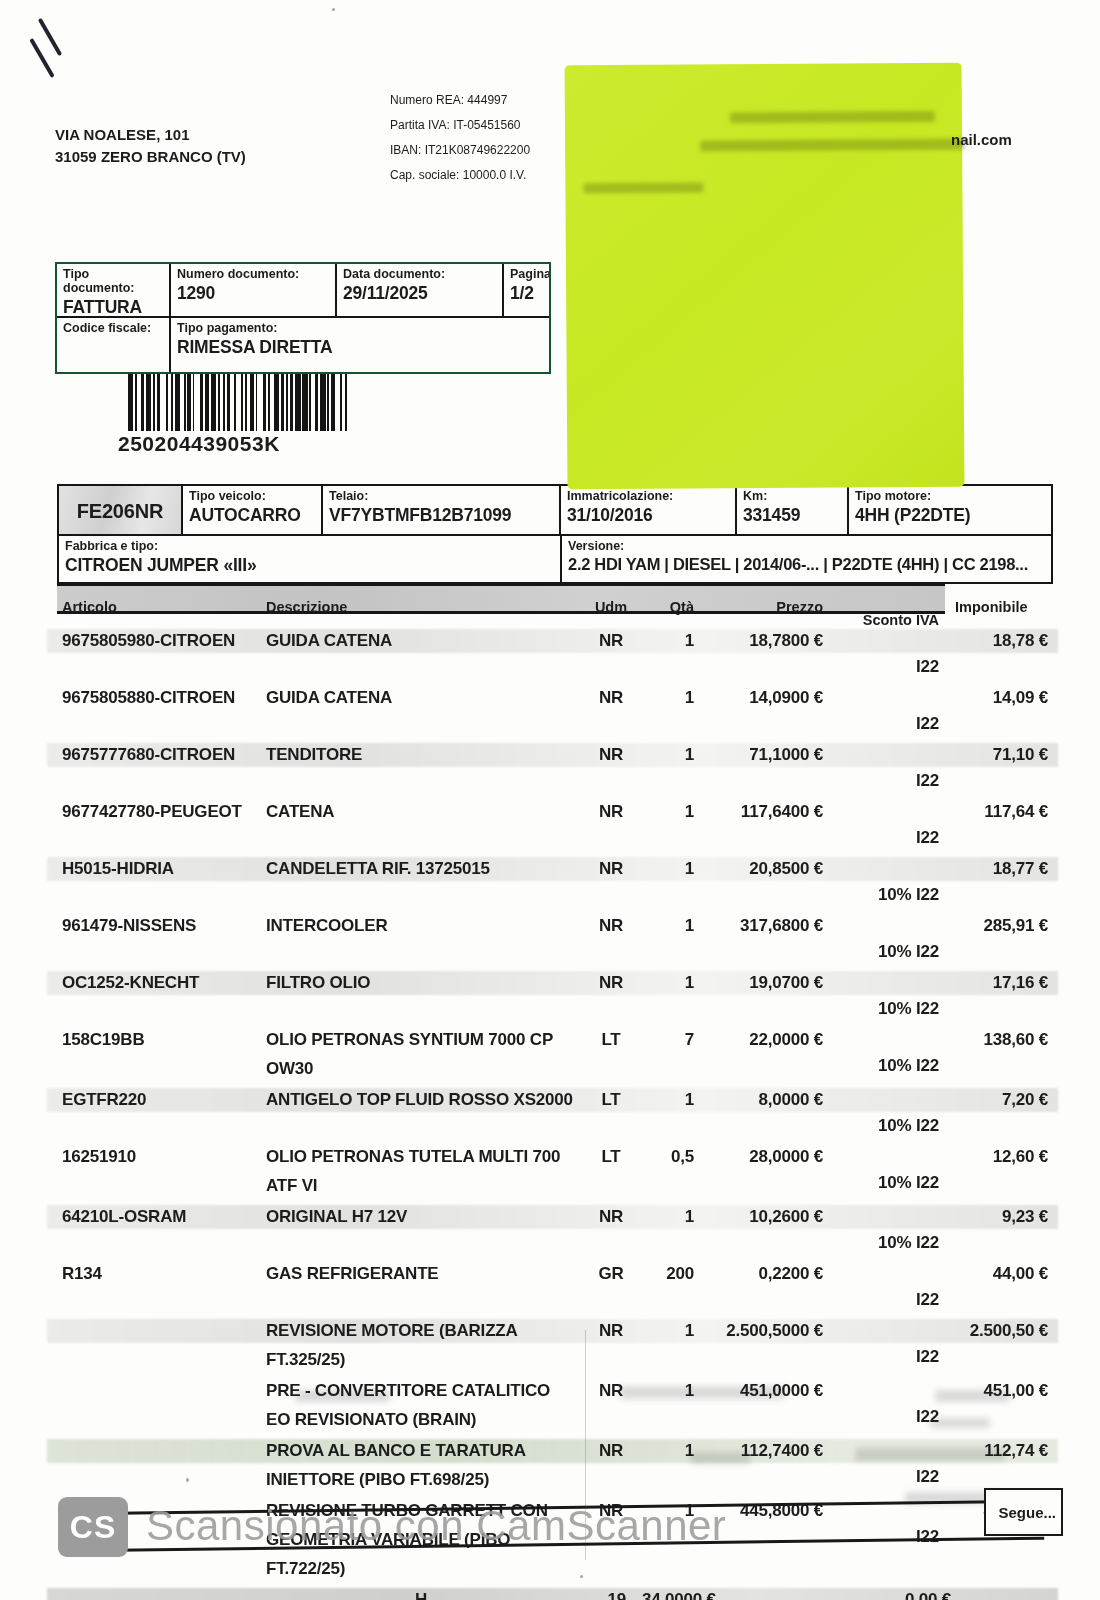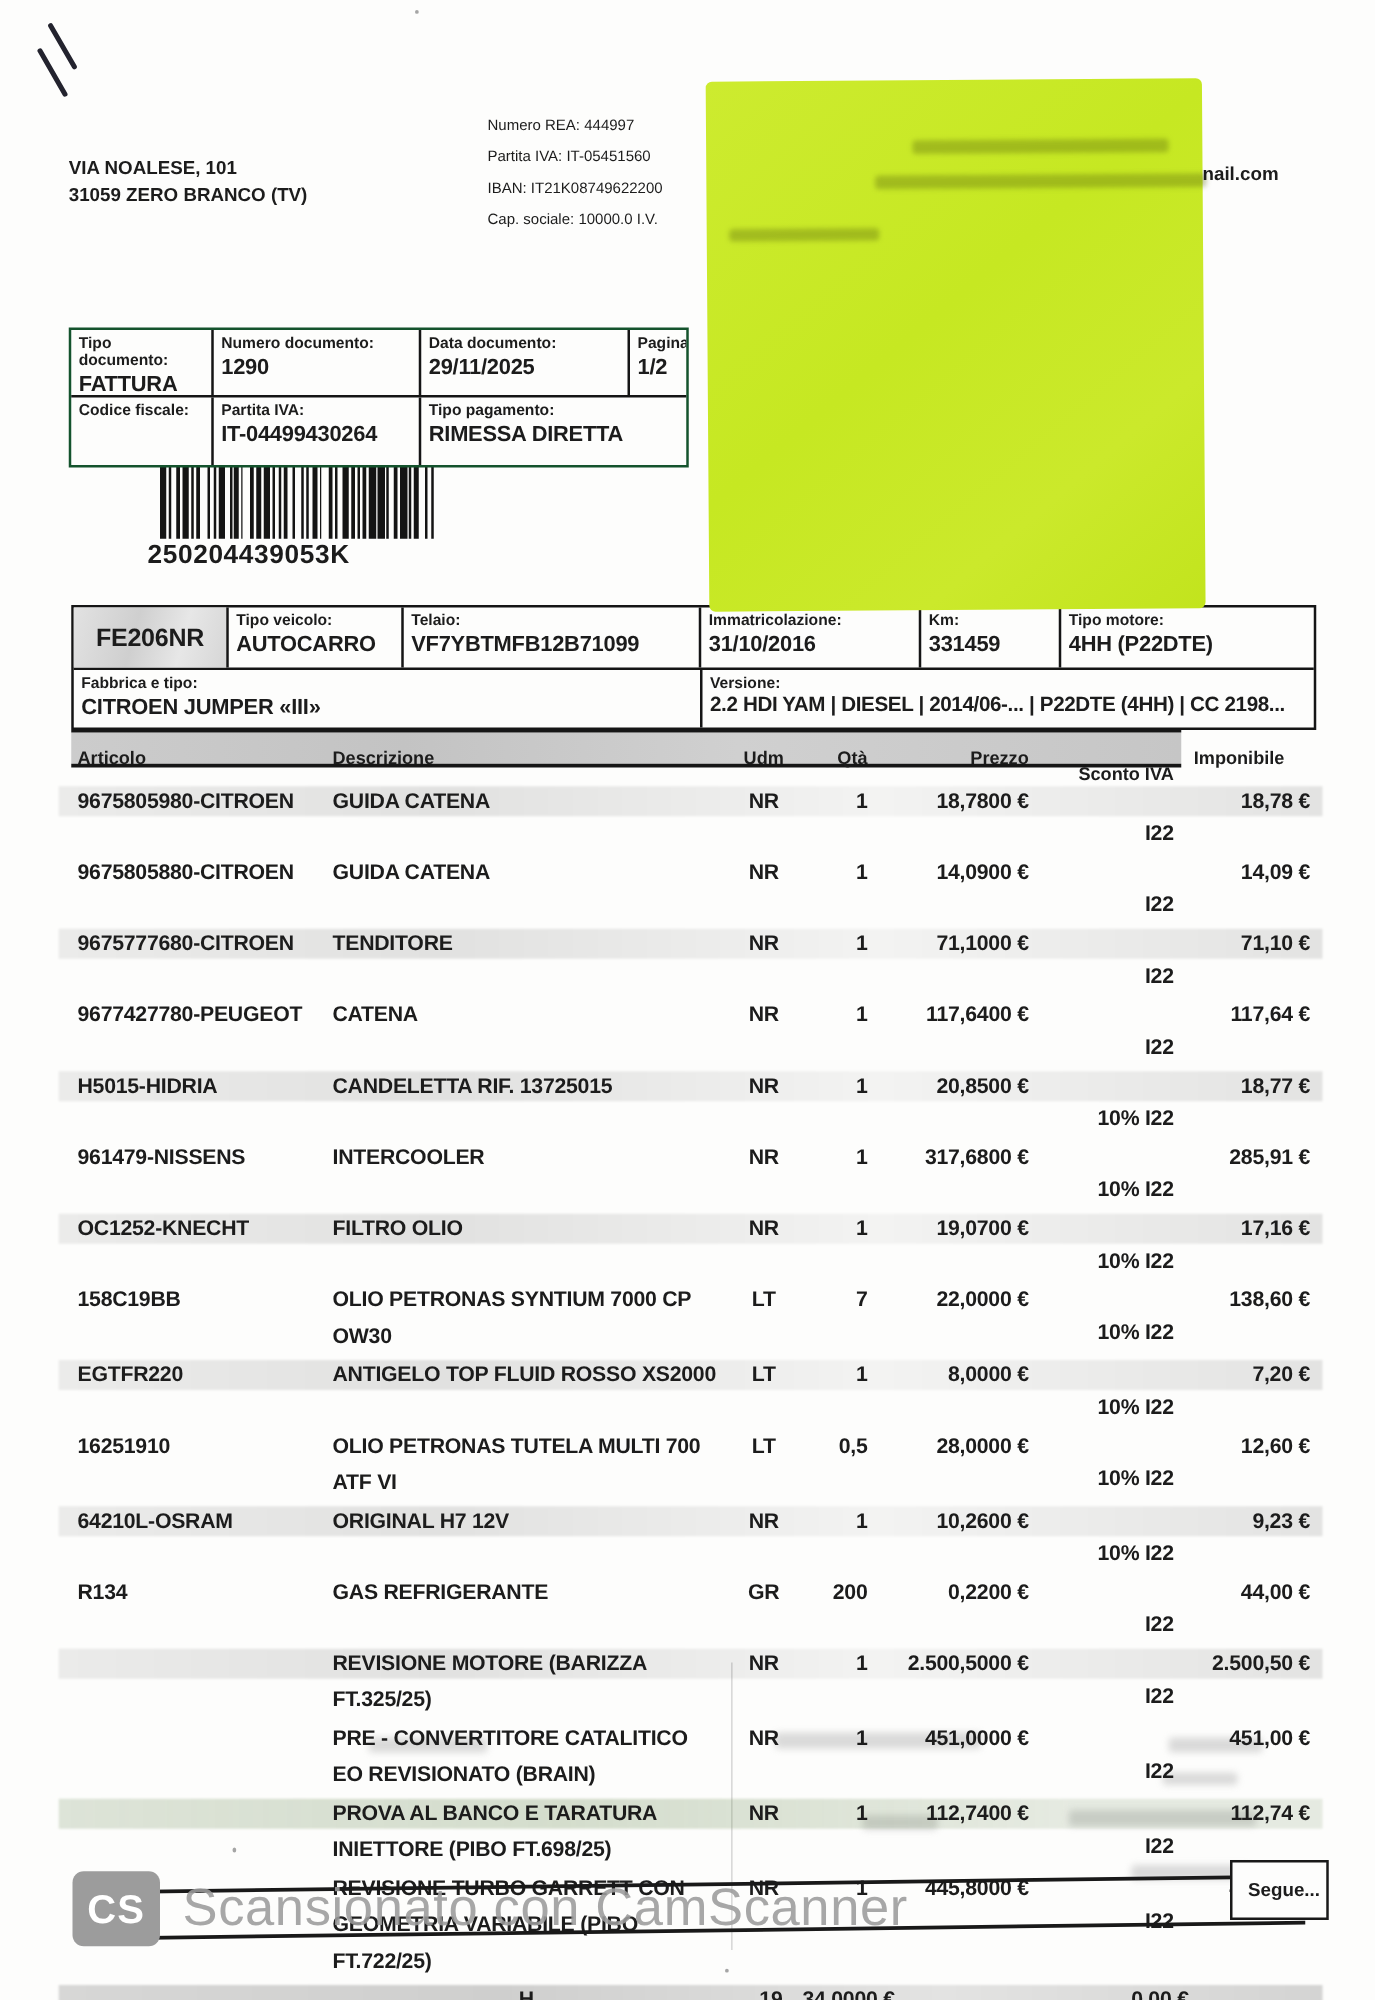--- a/index.html
+++ b/index.html
@@ -99,21 +99,21 @@
   </div>
 
   <div class="abs addr" style="top:126px;">VIA NOALESE, 101</div>
   <div class="abs addr" style="top:148px;">31059 ZERO BRANCO (TV)</div>
   <div class="abs rea-block">
     <div>Numero REA: 444997</div>
     <div>Partita IVA: IT-05451560</div>
     <div>IBAN: IT21K08749622200</div>
     <div>Cap. sociale: 10000.0 I.V.</div>
   </div>
-  <div class="abs email-frag" style="z-index:7;margin-left:11px;">nail.com</div>
+  <div class="abs email-frag" style="z-index:7;">nail.com</div>
 
   <div class="abs green-note">
     <div class="note-ghost" style="left:165px;top:48px;width:205px;height:11px;"></div>
     <div class="note-ghost" style="left:135px;top:76px;width:265px;height:11px;"></div>
     <div class="note-ghost" style="left:18px;top:118px;width:120px;height:10px;"></div>
   </div>
 
   <div class="abs doc-table">
     <div class="doc-row doc-row1">
       <div class="doc-cell">
@@ -130,24 +130,20 @@
         </div>
       <div class="doc-cell">
           <div class="lbl">Pagina:</div>
           <div class="val">1/2</div>
         </div>
     </div>
     <div class="doc-row doc-row2">
       <div class="doc-cell">
           <div class="lbl">Codice fiscale:</div>
           <div class="val"></div>
-        </div>
-      <div class="doc-cell">
-          <div class="lbl">Partita IVA:</div>
-          <div class="val">IT-04499430264</div>
         </div>
       <div class="doc-cell">
           <div class="lbl">Tipo pagamento:</div>
           <div class="val">RIMESSA DIRETTA</div>
         </div>
     </div>
   </div>
 
   <div class="abs barcode" id="barcode"><span class="b" style="width: 5.4px;"></span><span style="width: 1.8px;"></span><span class="b" style="width: 1.8px;"></span><span style="width: 3.6px;"></span><span class="b" style="width: 3.6px;"></span><span style="width: 1.8px;"></span><span class="b" style="width: 5.4px;"></span><span style="width: 1.8px;"></span><span class="b" style="width: 1.8px;"></span><span style="width: 1.8px;"></span><span class="b" style="width: 3.6px;"></span><span style="width: 5.4px;"></span><span class="b" style="width: 1.8px;"></span><span style="width: 3.6px;"></span><span class="b" style="width: 1.8px;"></span><span style="width: 1.8px;"></span><span class="b" style="width: 5.4px;"></span><span style="width: 3.6px;"></span><span class="b" style="width: 1.8px;"></span><span style="width: 1.8px;"></span><span class="b" style="width: 3.6px;"></span><span style="width: 1.8px;"></span><span class="b" style="width: 1.8px;"></span><span style="width: 5.4px;"></span><span class="b" style="width: 3.6px;"></span><span style="width: 1.8px;"></span><span class="b" style="width: 3.6px;"></span><span style="width: 1.8px;"></span><span class="b" style="width: 5.4px;"></span><span style="width: 1.8px;"></span><span class="b" style="width: 1.8px;"></span><span style="width: 3.6px;"></span><span class="b" style="width: 1.8px;"></span><span style="width: 1.8px;"></span><span class="b" style="width: 3.6px;"></span><span style="width: 3.6px;"></span><span class="b" style="width: 1.8px;"></span><span style="width: 5.4px;"></span><span class="b" style="width: 1.8px;"></span><span style="width: 1.8px;"></span><span class="b" style="width: 1.8px;"></span><span style="width: 3.6px;"></span><span class="b" style="width: 3.6px;"></span><span style="width: 1.8px;"></span><span class="b" style="width: 1.8px;"></span><span style="width: 5.4px;"></span><span class="b" style="width: 3.6px;"></span><span style="width: 1.8px;"></span><span class="b" style="width: 1.8px;"></span><span style="width: 3.6px;"></span><span class="b" style="width: 5.4px;"></span><span style="width: 1.8px;"></span><span class="b" style="width: 3.6px;"></span><span style="width: 1.8px;"></span><span class="b" style="width: 1.8px;"></span><span style="width: 1.8px;"></span><span class="b" style="width: 3.6px;"></span><span style="width: 1.8px;"></span><span class="b" style="width: 5.4px;"></span><span style="width: 1.8px;"></span><span class="b" style="width: 5.4px;"></span><span style="width: 1.8px;"></span><span class="b" style="width: 1.8px;"></span><span style="width: 3.6px;"></span><span class="b" style="width: 3.6px;"></span><span style="width: 1.8px;"></span><span class="b" style="width: 5.4px;"></span><span style="width: 1.8px;"></span><span class="b" style="width: 1.8px;"></span><span style="width: 1.8px;"></span><span class="b" style="width: 3.6px;"></span><span style="width: 5.4px;"></span><span class="b" style="width: 1.8px;"></span><span style="width: 3.6px;"></span><span class="b" style="width: 1.8px;"></span></div>
   <div class="abs barcode-num">250204439053K</div>

